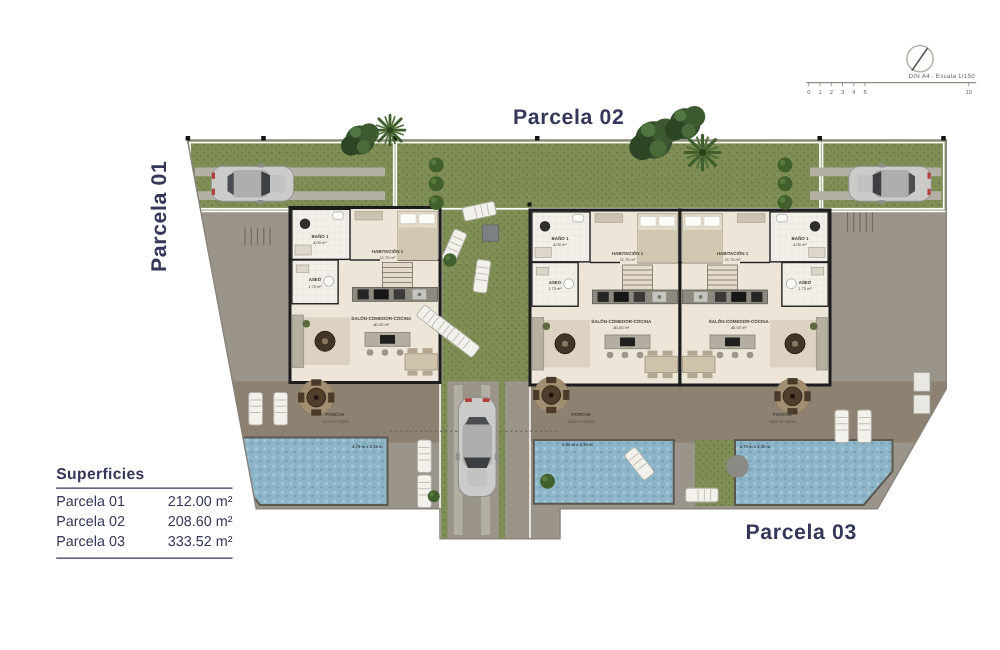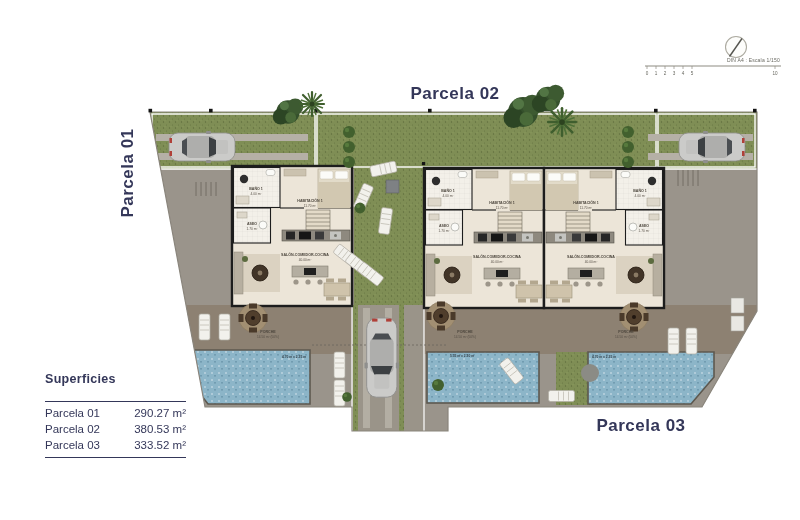--- a/index.html
+++ b/index.html
@@ -10,21 +10,21 @@
   .t-room{font-size:3.6px;fill:#4c463d;text-anchor:middle;font-weight:bold;}
   .t-area{font-size:3.2px;fill:#564f46;text-anchor:middle;}
   .t-dim{font-size:3.3px;fill:#36434c;text-anchor:middle;font-weight:bold;}
   .t-note{font-size:5px;fill:#67675f;text-anchor:end;letter-spacing:.2px;}
   .t-tick{font-size:4.6px;fill:#67675f;text-anchor:middle;}
   .plabel{position:absolute;color:#343759;font-weight:bold;font-size:17px;letter-spacing:.5px;}
   .p1{left:63px;top:163px;width:130px;text-align:center;transform:rotate(-90deg);}
   .p2{left:390px;top:84px;width:130px;text-align:center;}
   .p3{left:561px;top:416px;width:160px;text-align:center;}
   .sup{position:absolute;left:45px;top:372px;width:141px;color:#343759;}
-  .sup-title{font-size:12.5px;font-weight:bold;letter-spacing:.3px;padding-bottom:15px;
+  .sup-title{font-size:12.5px;font-weight:bold;letter-spacing:.3px;padding-bottom:4px;
              border-bottom:1.6px solid #343759;}
   .sup-body{border-bottom:1.3px solid #343759;padding:1px 0 6px 0;}
   .sup-row{display:flex;justify-content:space-between;font-size:11.5px;padding-top:4px;}
 </style>
 </head>
 <body>
 
 <div class="canvas">
 
 <svg width="800" height="520" viewBox="0 0 800 520">
@@ -342,25 +342,25 @@
 
 <div class="plabel p1">Parcela 01</div>
 <div class="plabel p2">Parcela 02</div>
 <div class="plabel p3">Parcela 03</div>
 
 <div class="sup">
   <div class="sup-title">Superficies</div>
   <div class="sup-body">
     <div class="sup-row">
       <span>Parcela 01</span>
-      <span>290.27 m²</span>
+      <span>212.00 m²</span>
     </div>
     <div class="sup-row">
       <span>Parcela 02</span>
-      <span>380.53 m²</span>
+      <span>208.60 m²</span>
     </div>
     <div class="sup-row">
       <span>Parcela 03</span>
       <span>333.52 m²</span>
     </div>
   </div>
 </div>
 
 </div>
 

